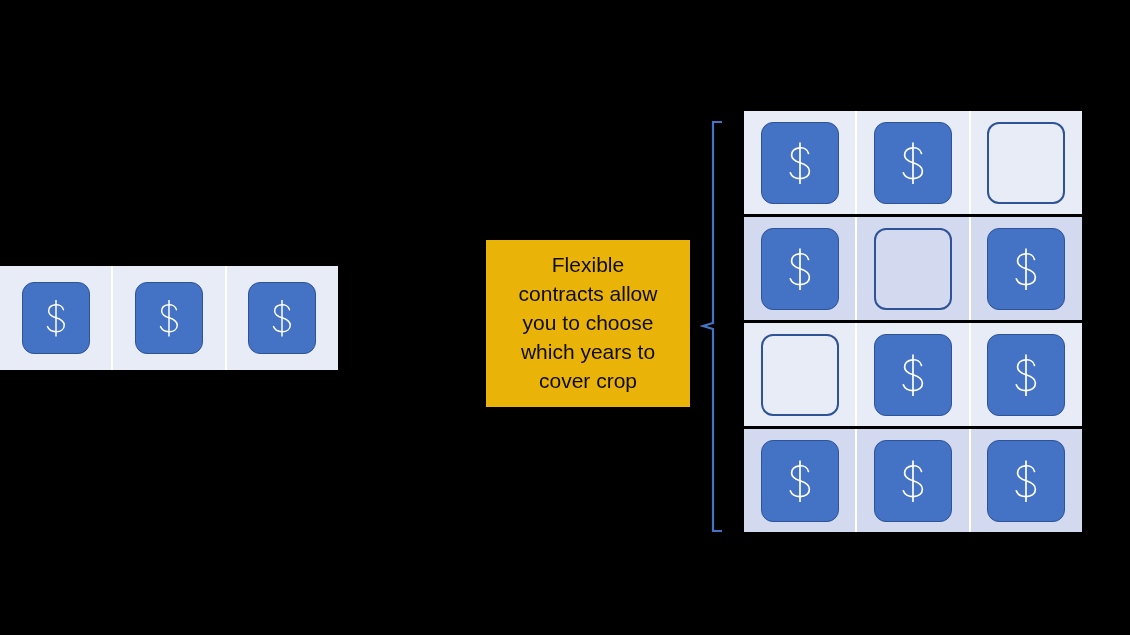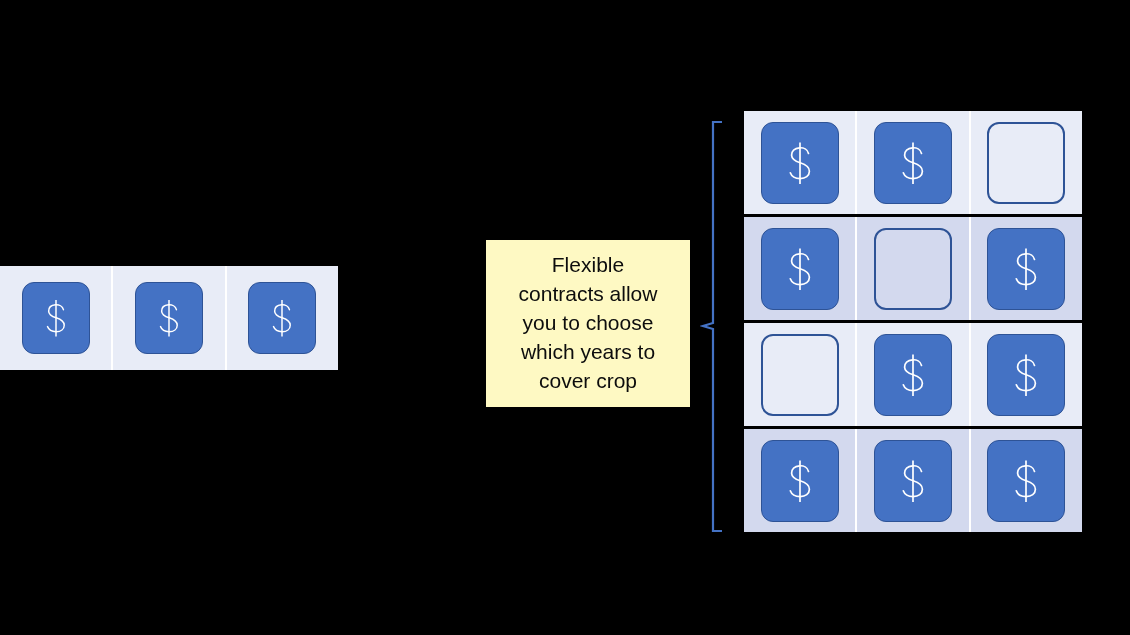--- a/index.html
+++ b/index.html
@@ -100,21 +100,21 @@
     height: 82px;
   }
 
   
   #callout {
     position: absolute;
     left: 485px;
     top: 239px;
     width: 206px;
     height: 169px;
-    background: #fef9c3;
+    background: #eab308;
     border: 1px solid #000000;
     box-sizing: border-box;
     display: flex;
     align-items: center;
     justify-content: center;
   }
   #callout .callout-text {
     font-size: 21px;
     line-height: 1.38;
     color: #0d0d0d;

